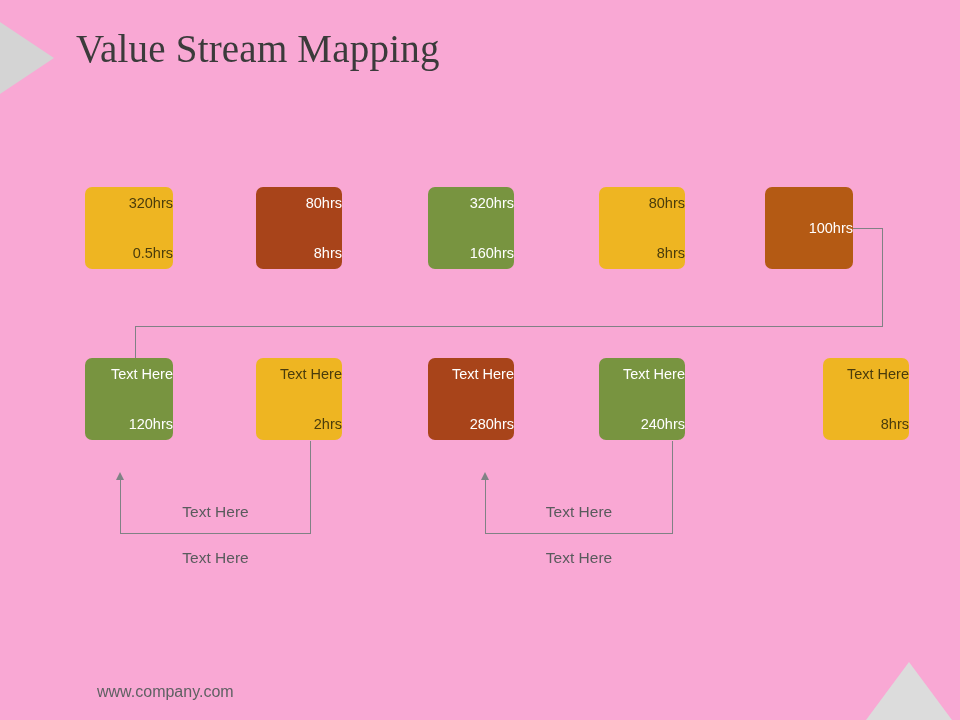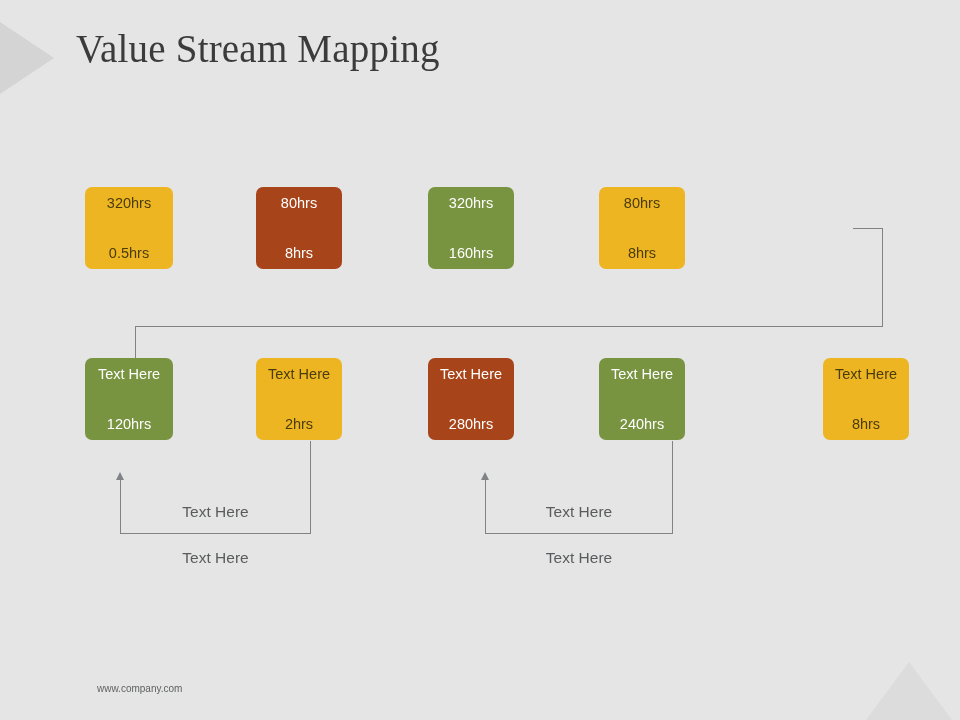--- a/index.html
+++ b/index.html
@@ -12,21 +12,21 @@
     background: #ffffff;
     font-family: "Liberation Sans", sans-serif;
     overflow: hidden;
     position: relative;
   }
 
   #slide {
     position: relative;
     width: 960px;
     height: 720px;
-    background: #e5e5e5;
+    background: #f9a8d4;
   }
 
   
   .corner-arrow-tl {
     position: absolute;
     left: 0;
     top: 22px;
     width: 0;
     height: 0;
     border-top: 36px solid transparent;
@@ -54,33 +54,33 @@
     color: #3b3b3b;
     letter-spacing: 0.2px;
     white-space: nowrap;
   }
 
   
   .footer-url {
     position: absolute;
     left: 97px;
     top: 683px;
-    font-size: 10px;
+    font-size: 16px;
     color: #5f6163;
     white-space: nowrap;
   }
 
   
   .node {
     position: absolute;
     box-sizing: border-box;
     border-radius: 7px;
     display: flex;
     flex-direction: column;
-    align-items: center;
+    align-items: flex-end;
     justify-content: center;
     font-size: 14.5px;
     line-height: 1.0;
     text-align: center;
     overflow: hidden;
   }
   .node .line {
     display: block;
     white-space: nowrap;
   }
@@ -136,20 +136,23 @@
   <div class="node" style="left:428px; top:187px; width:86px; height:82px; background:#789440; color:#ffffff;">
     <span class="line">320hrs</span>
     <span class="line">160hrs</span>
   </div>
 
   <div class="node" style="left:599px; top:187px; width:86px; height:82px; background:#eeb522; color:#4a3c0c;">
     <span class="line">80hrs</span>
     <span class="line">8hrs</span>
   </div>
 
+  <div class="node" style="left:765px; top:187px; width:88px; height:82px; background:#b45a14; color:#ffffff;">
+    <span class="line">100hrs</span>
+  </div>
 
   <div class="conn h" style="left:853px; top:228px; width:30px;"></div>
   <div class="conn v" style="left:882px; top:228px; height:99px;"></div>
   <div class="conn h" style="left:135px; top:326px; width:748px;"></div>
   <div class="conn v" style="left:135px; top:326px; height:33px;"></div>
 
   <div class="node" style="left:85px; top:358px; width:88px; height:82px; background:#789440; color:#ffffff;">
     <span class="line">Text Here</span>
     <span class="line">120hrs</span>
   </div>

